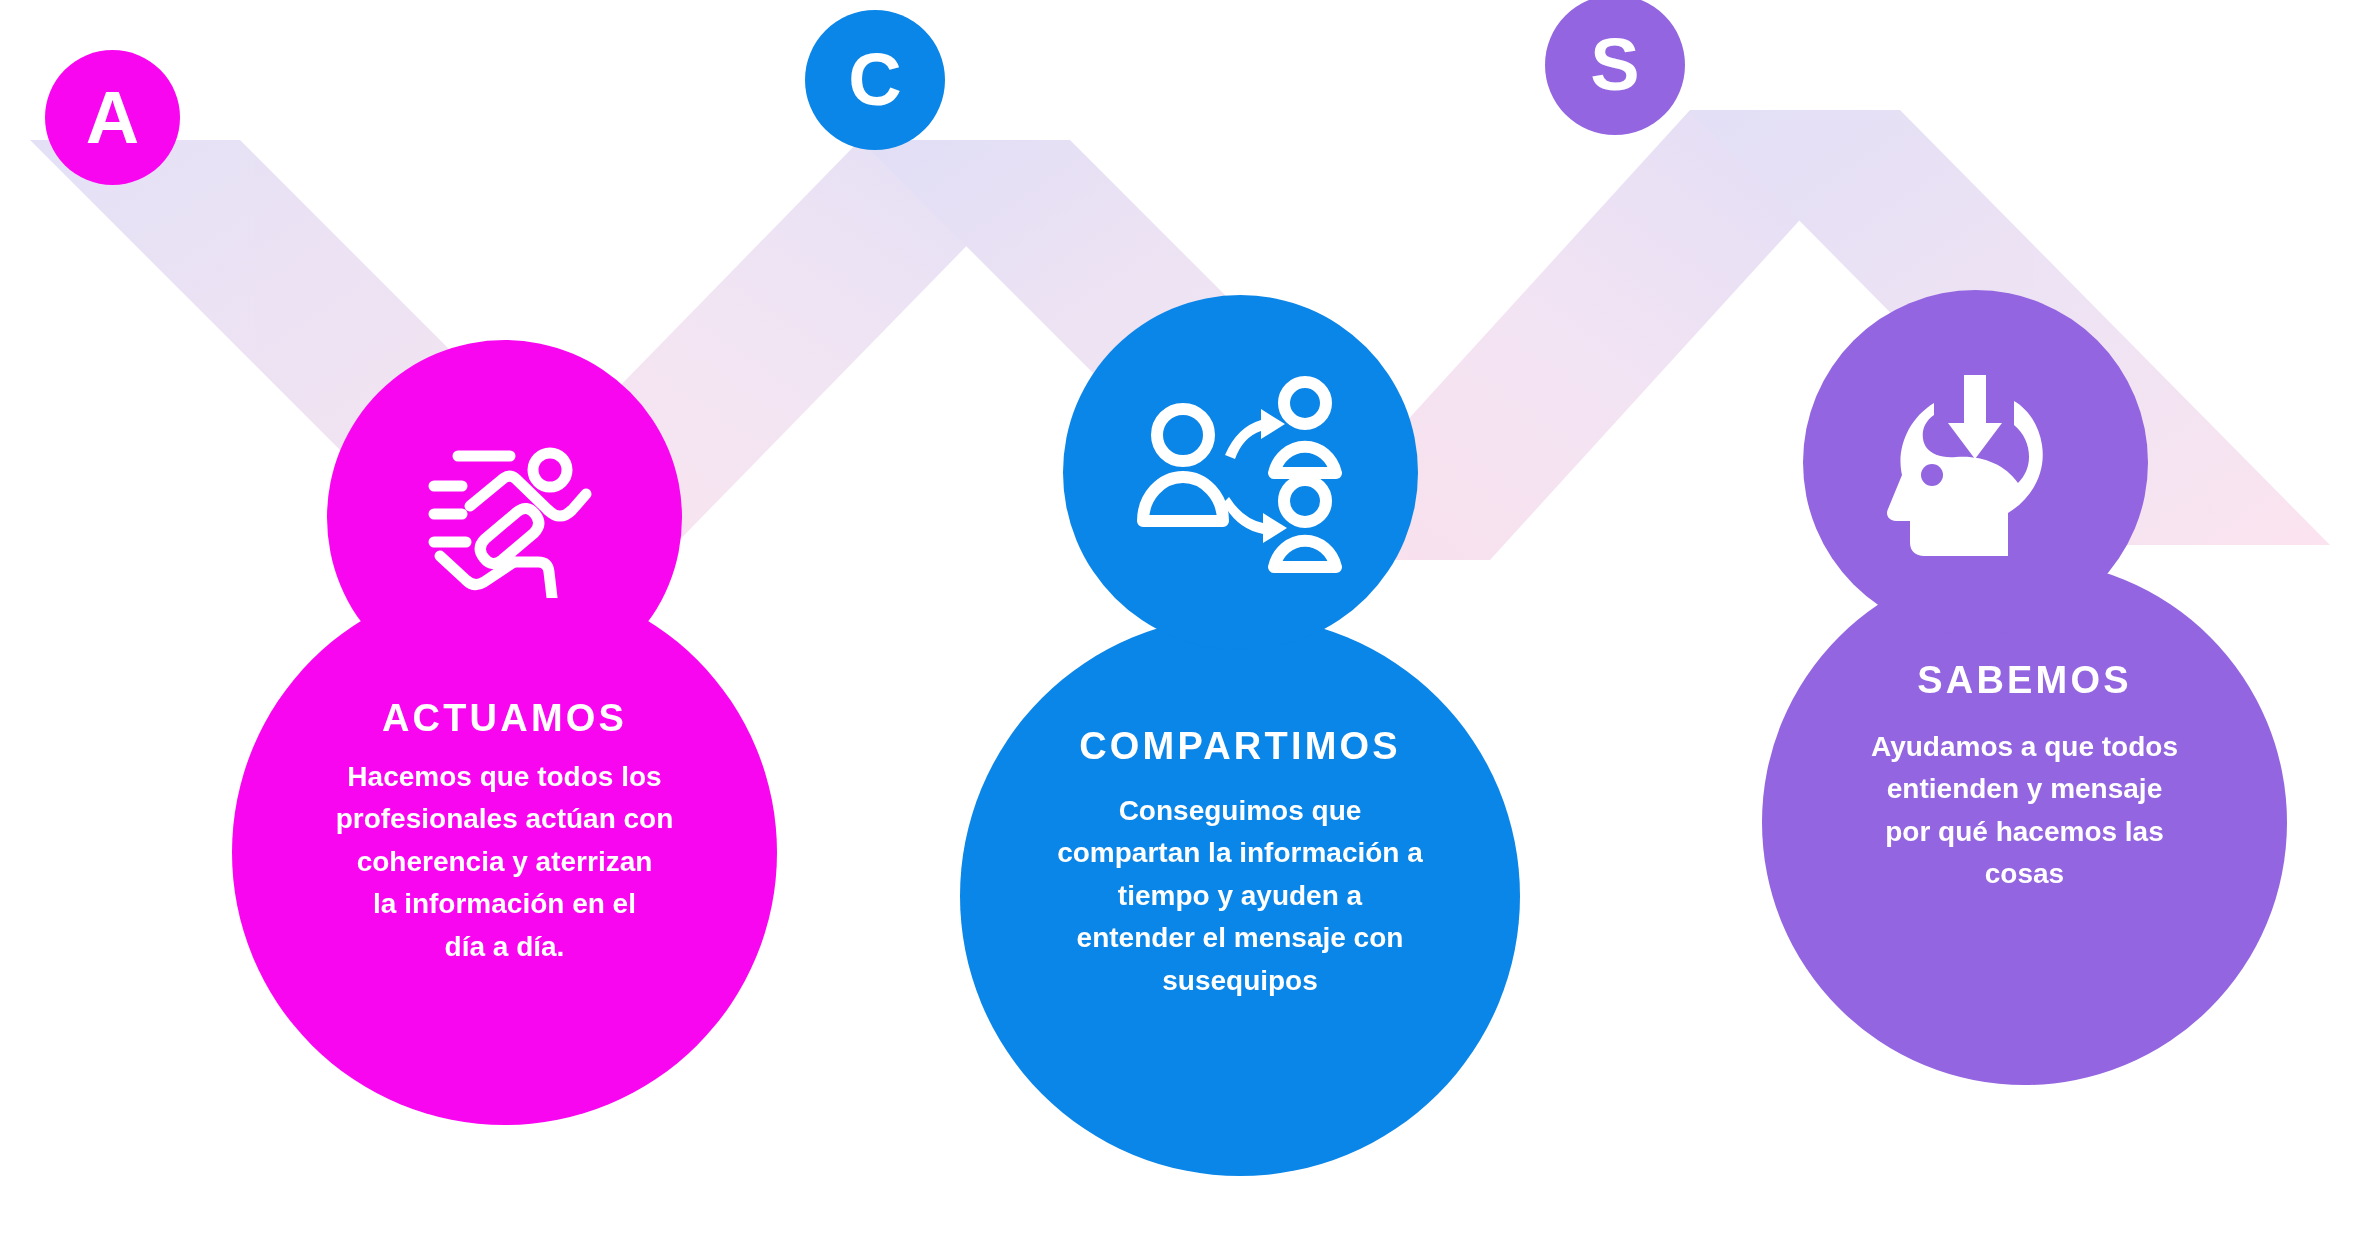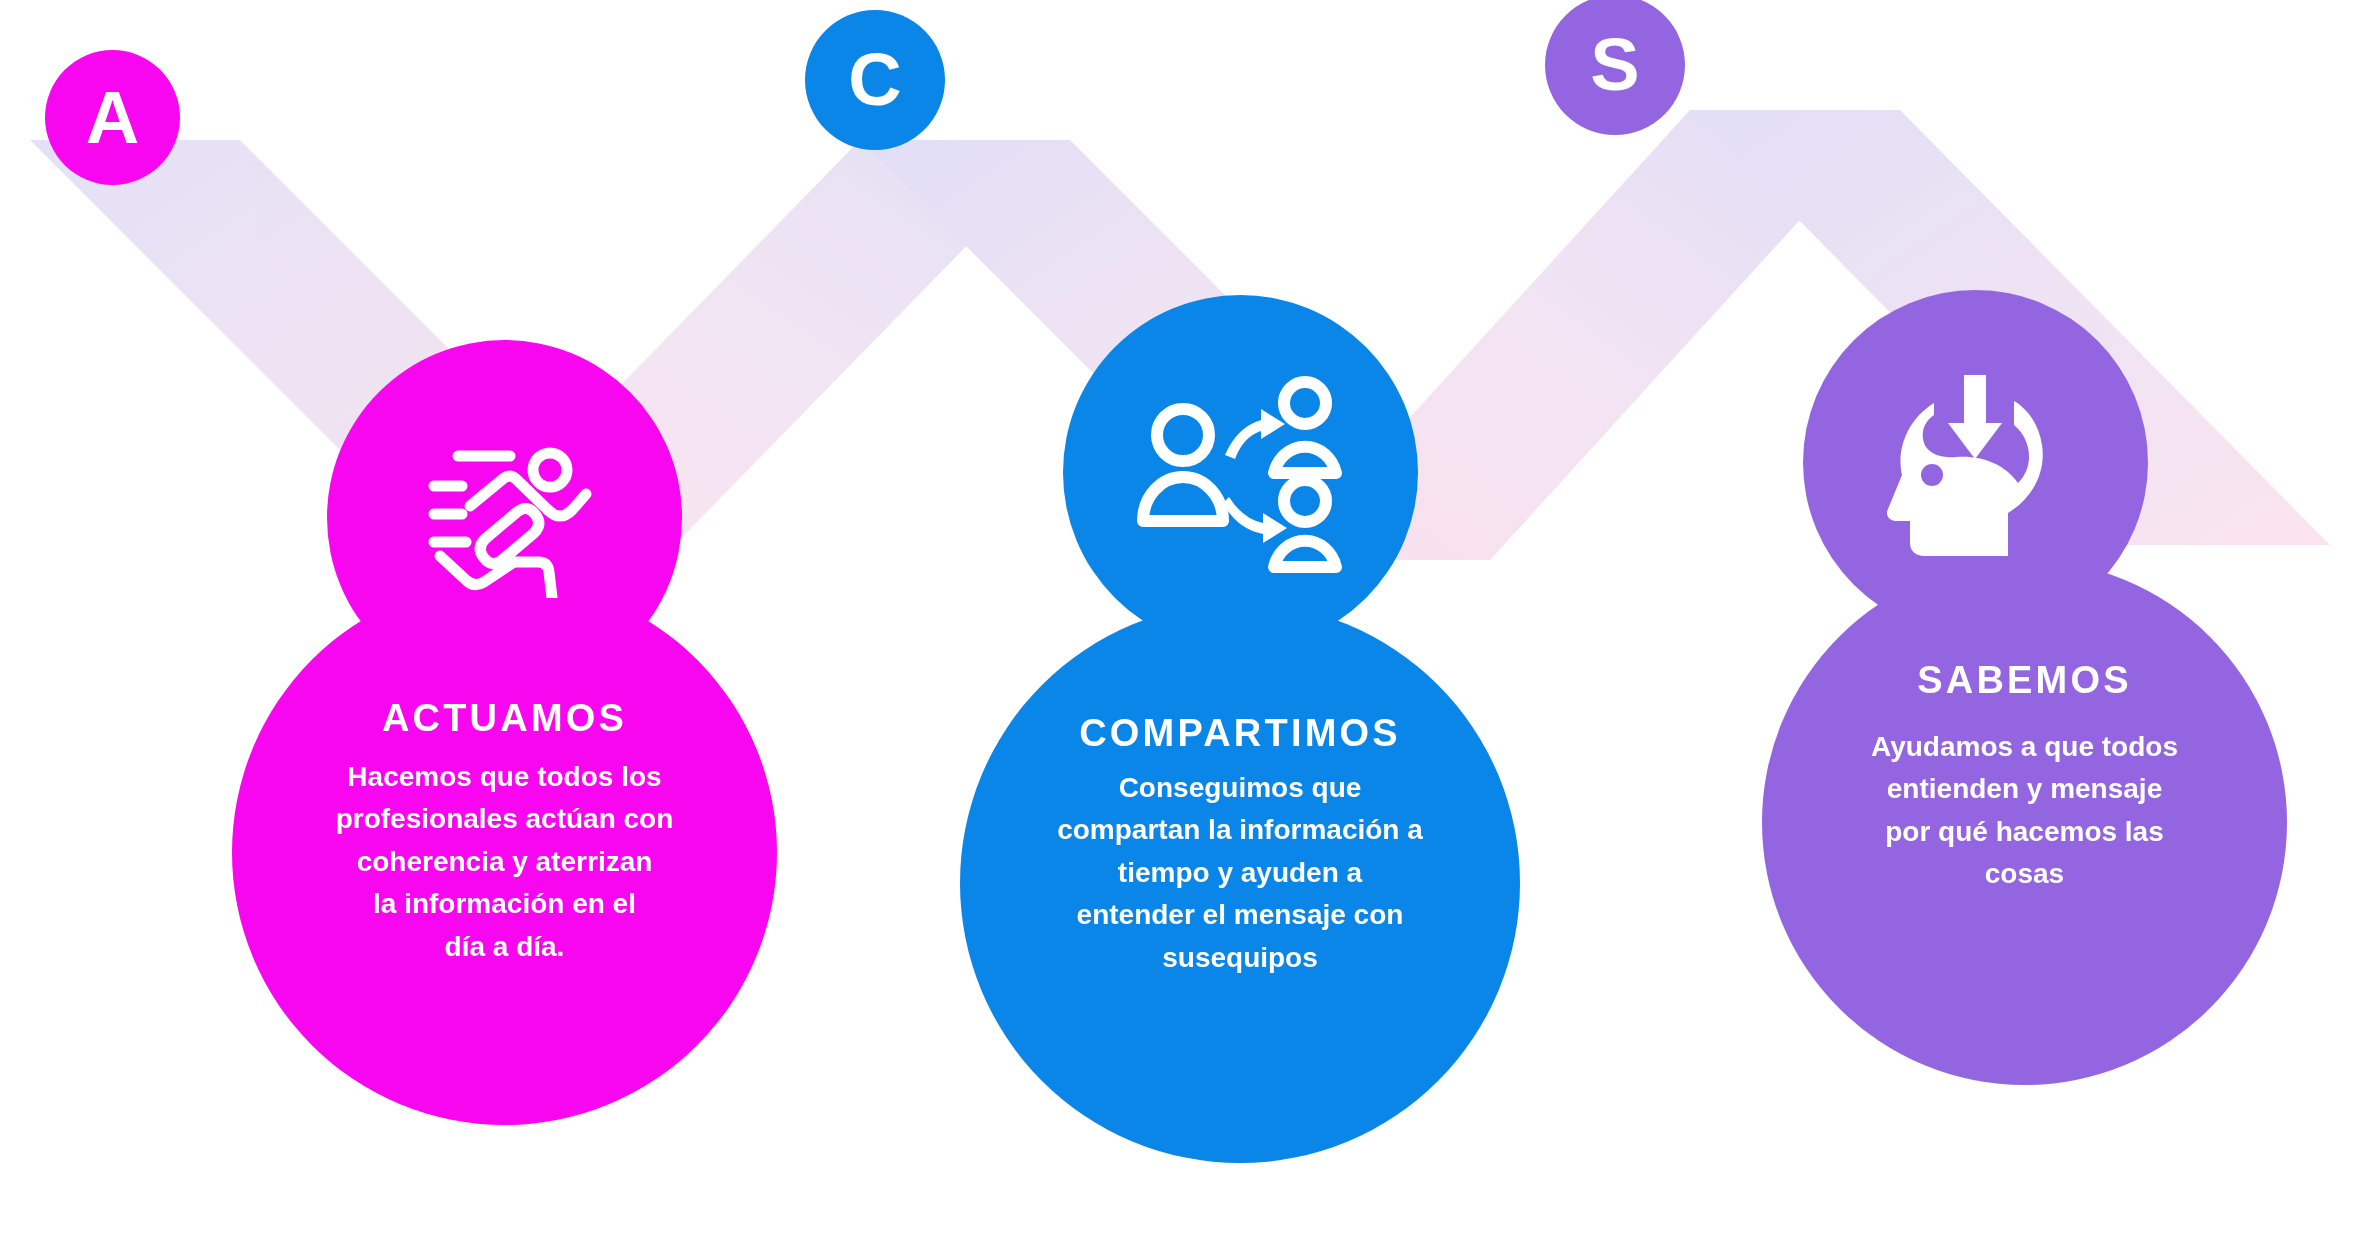--- a/index.html
+++ b/index.html
@@ -210,23 +210,23 @@
         </g>
 
         <g fill="#ffffff">
           <path d="M92 82 Q104 54 128 47 L128 36 L152 51 L128 66 L128 58 Q110 64 102 86 Z"></path>
 
           <path d="M96 124 Q110 146 130 150 L130 140 L154 155 L130 170 L130 161 Q104 156 90 130 Z"></path>
         </g>
       </svg>
     </div>
 
-    <div class="text-circle" style="left:960px; top:603px; width:560px; height:560px; background:#0A85E8; padding-top:110px;">
+    <div class="text-circle" style="left:960px; top:616px; width:560px; height:560px; background:#0A85E8; padding-top:110px;">
       <div class="card-title">COMPARTIMOS</div>
-      <div class="card-body" style="margin-top:12px; width:500px;">Conseguimos que
+      <div class="card-body" style="margin-top:22px; width:500px;">Conseguimos que
 compartan la información a
 tiempo y ayuden a
 entender el mensaje con
 susequipos</div>
     </div>
   </div>
 
   <div class="pillar" style="left:0;top:0;width:2354px;height:1250px;">
 
     <div class="badge" style="left:1545px; top:-5px; width:140px; height:140px; background:#9465E0;">

